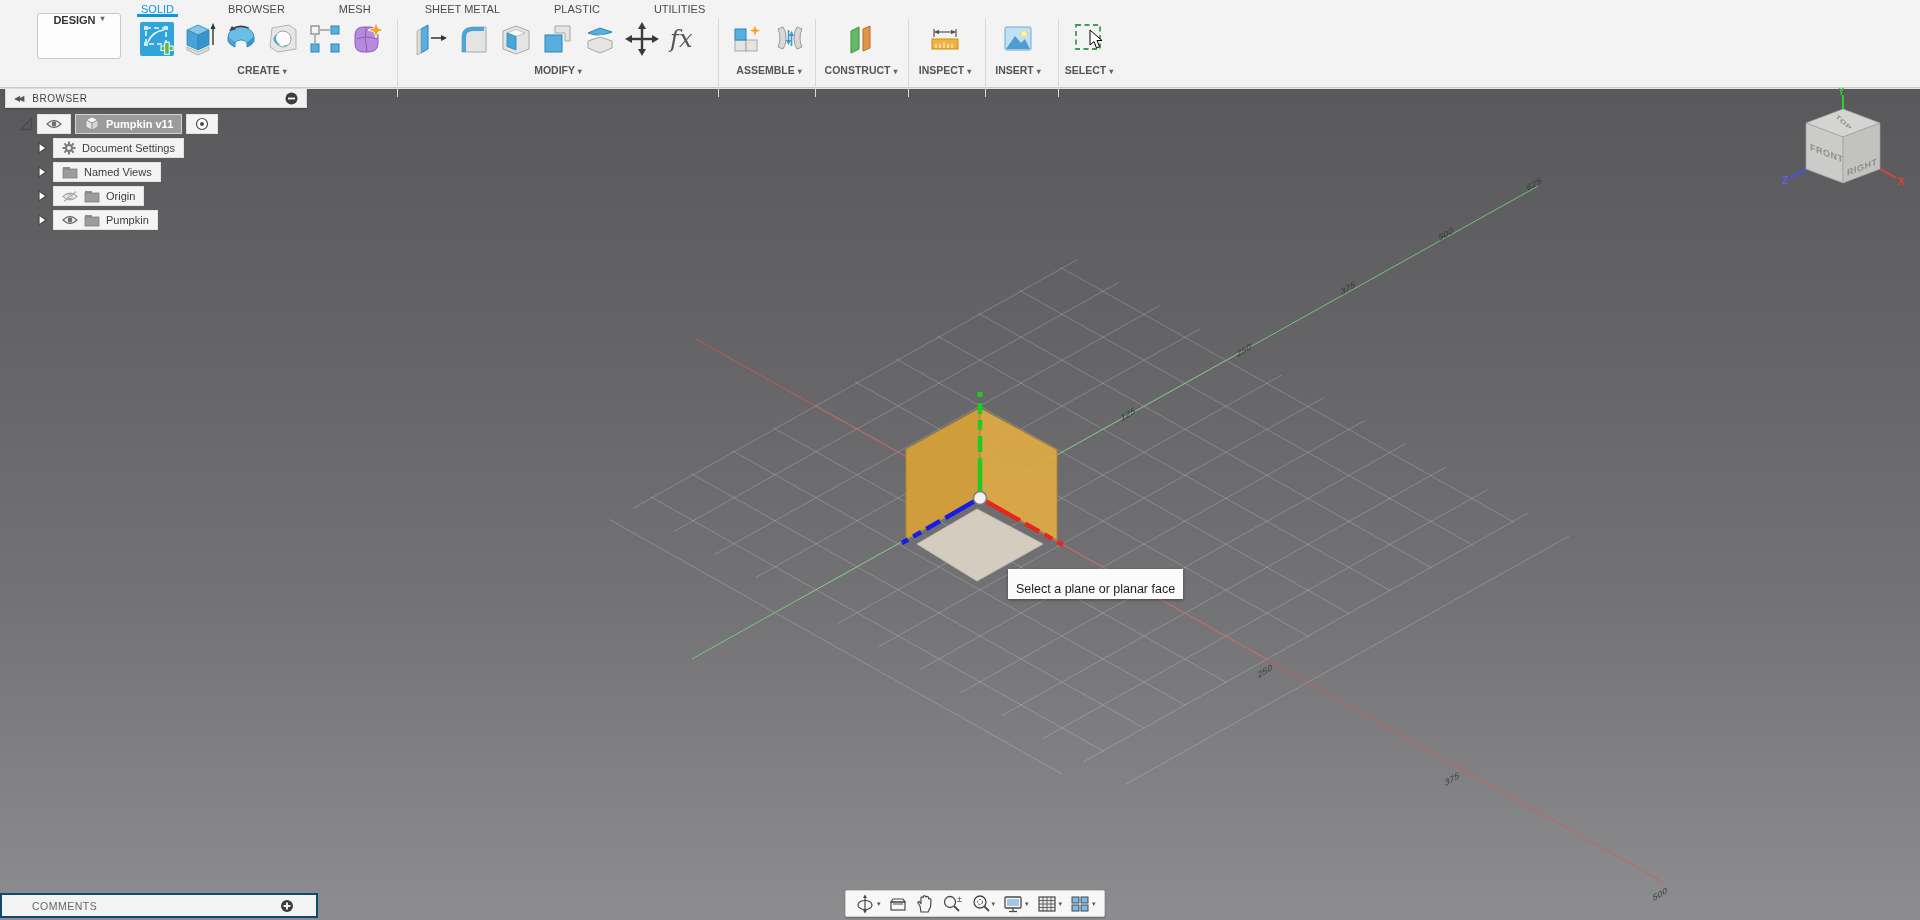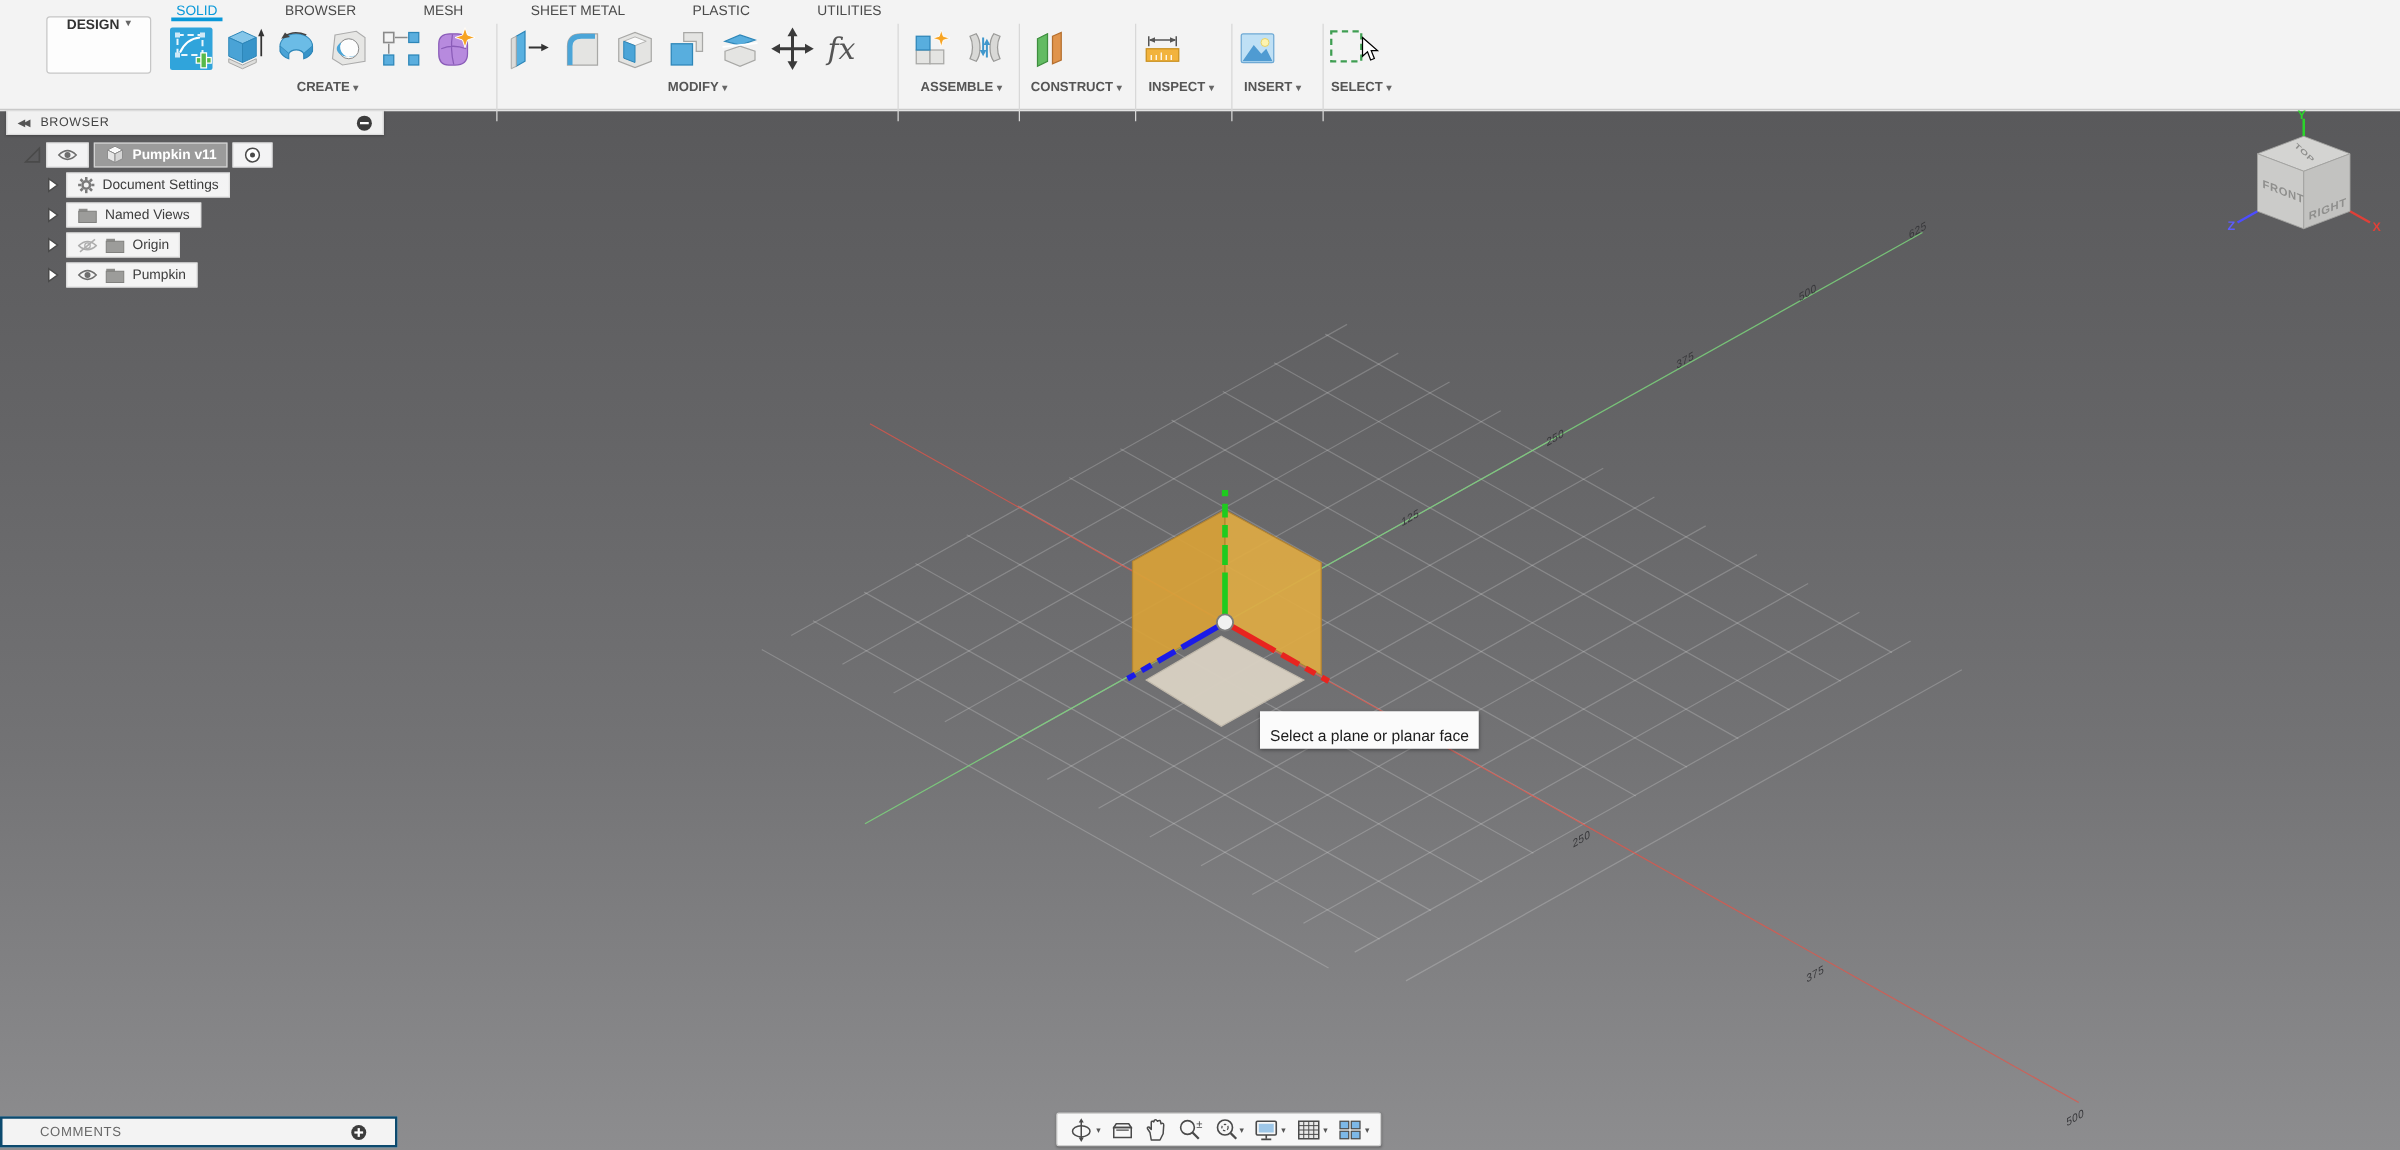--- a/index.html
+++ b/index.html
@@ -16,21 +16,21 @@
             font-size:11px; font-weight:bold; color:#333; cursor:pointer; }
   .caret { font-size:8px; color:#666; }
   .tabs { position:absolute; left:137px; top:0; height:17px; display:flex; gap:46px; }
   .tab { position:relative; height:17px; display:flex; align-items:center;
          font-size:11px; color:#4a4a4a; padding:0 4px; cursor:pointer; white-space:nowrap; }
   .tab.active { color:#0a99d9; }
   .tab.active::after { content:''; position:absolute; left:0; right:0; bottom:0;
          height:3px; background:#0a99d9; }
   .ribbon { position:absolute; left:0; top:17px; width:1920px; height:70px; }
   .group { position:absolute; top:0; }
-  .icons { display:flex; align-items:flex-start; justify-content:flex-start; gap:2px; height:46px; }
+  .icons { display:flex; align-items:flex-start; justify-content:center; gap:2px; height:46px; }
   .ibtn { width:40px; height:44px; display:flex; align-items:center; justify-content:center;
           border-radius:2px; cursor:pointer; }
   .glabel { margin-top:1px; text-align:center; font-size:10.5px; color:#555;
             cursor:pointer; white-space:nowrap;font-weight:bold; }
   .vsep { position:absolute; top:2px; height:78px; width:1px; background:#d8d8d8; }
 
   
   .viewport { position:absolute; left:0; top:88px; width:1920px; height:832px;
       background:linear-gradient(180deg,#59595b 0%,#646466 30%,#737375 62%,#8d8d8f 100%);
       border-top:1px solid #e3e3e3; }

